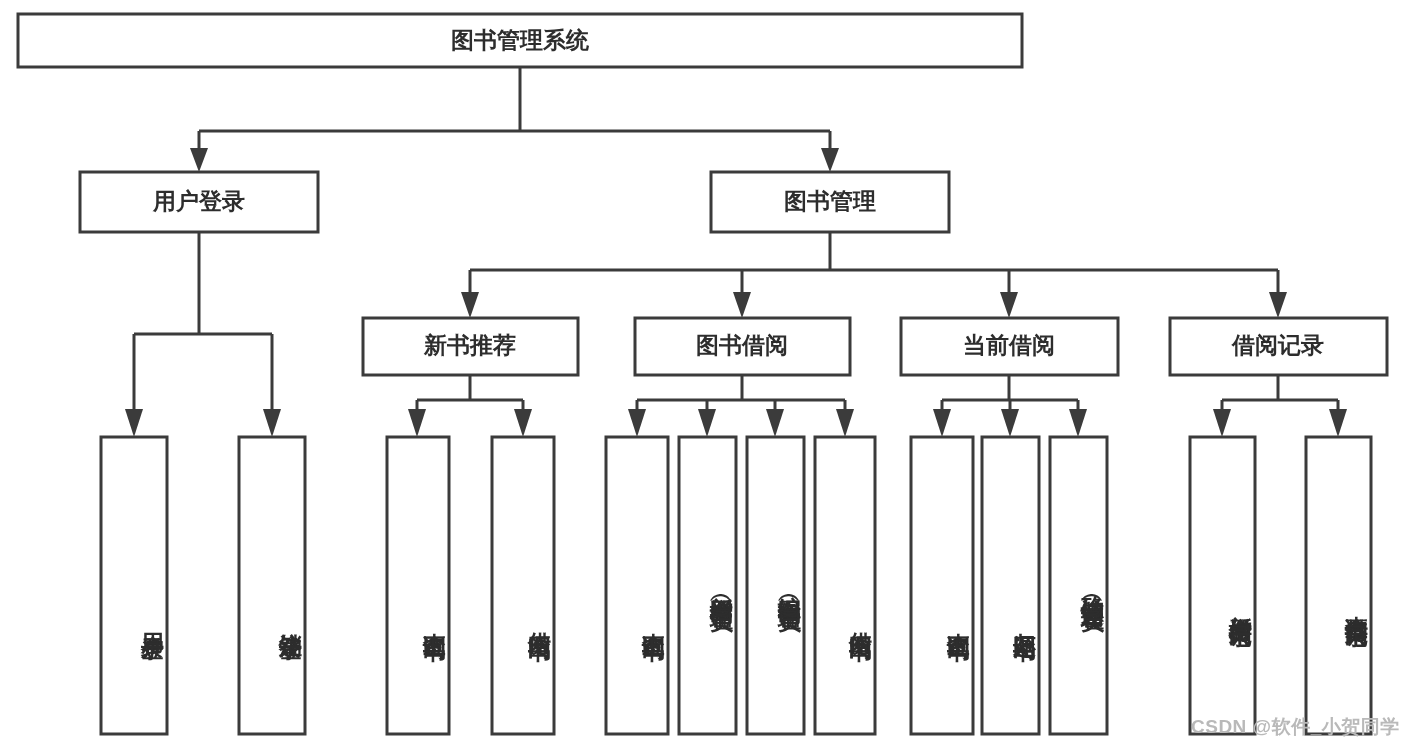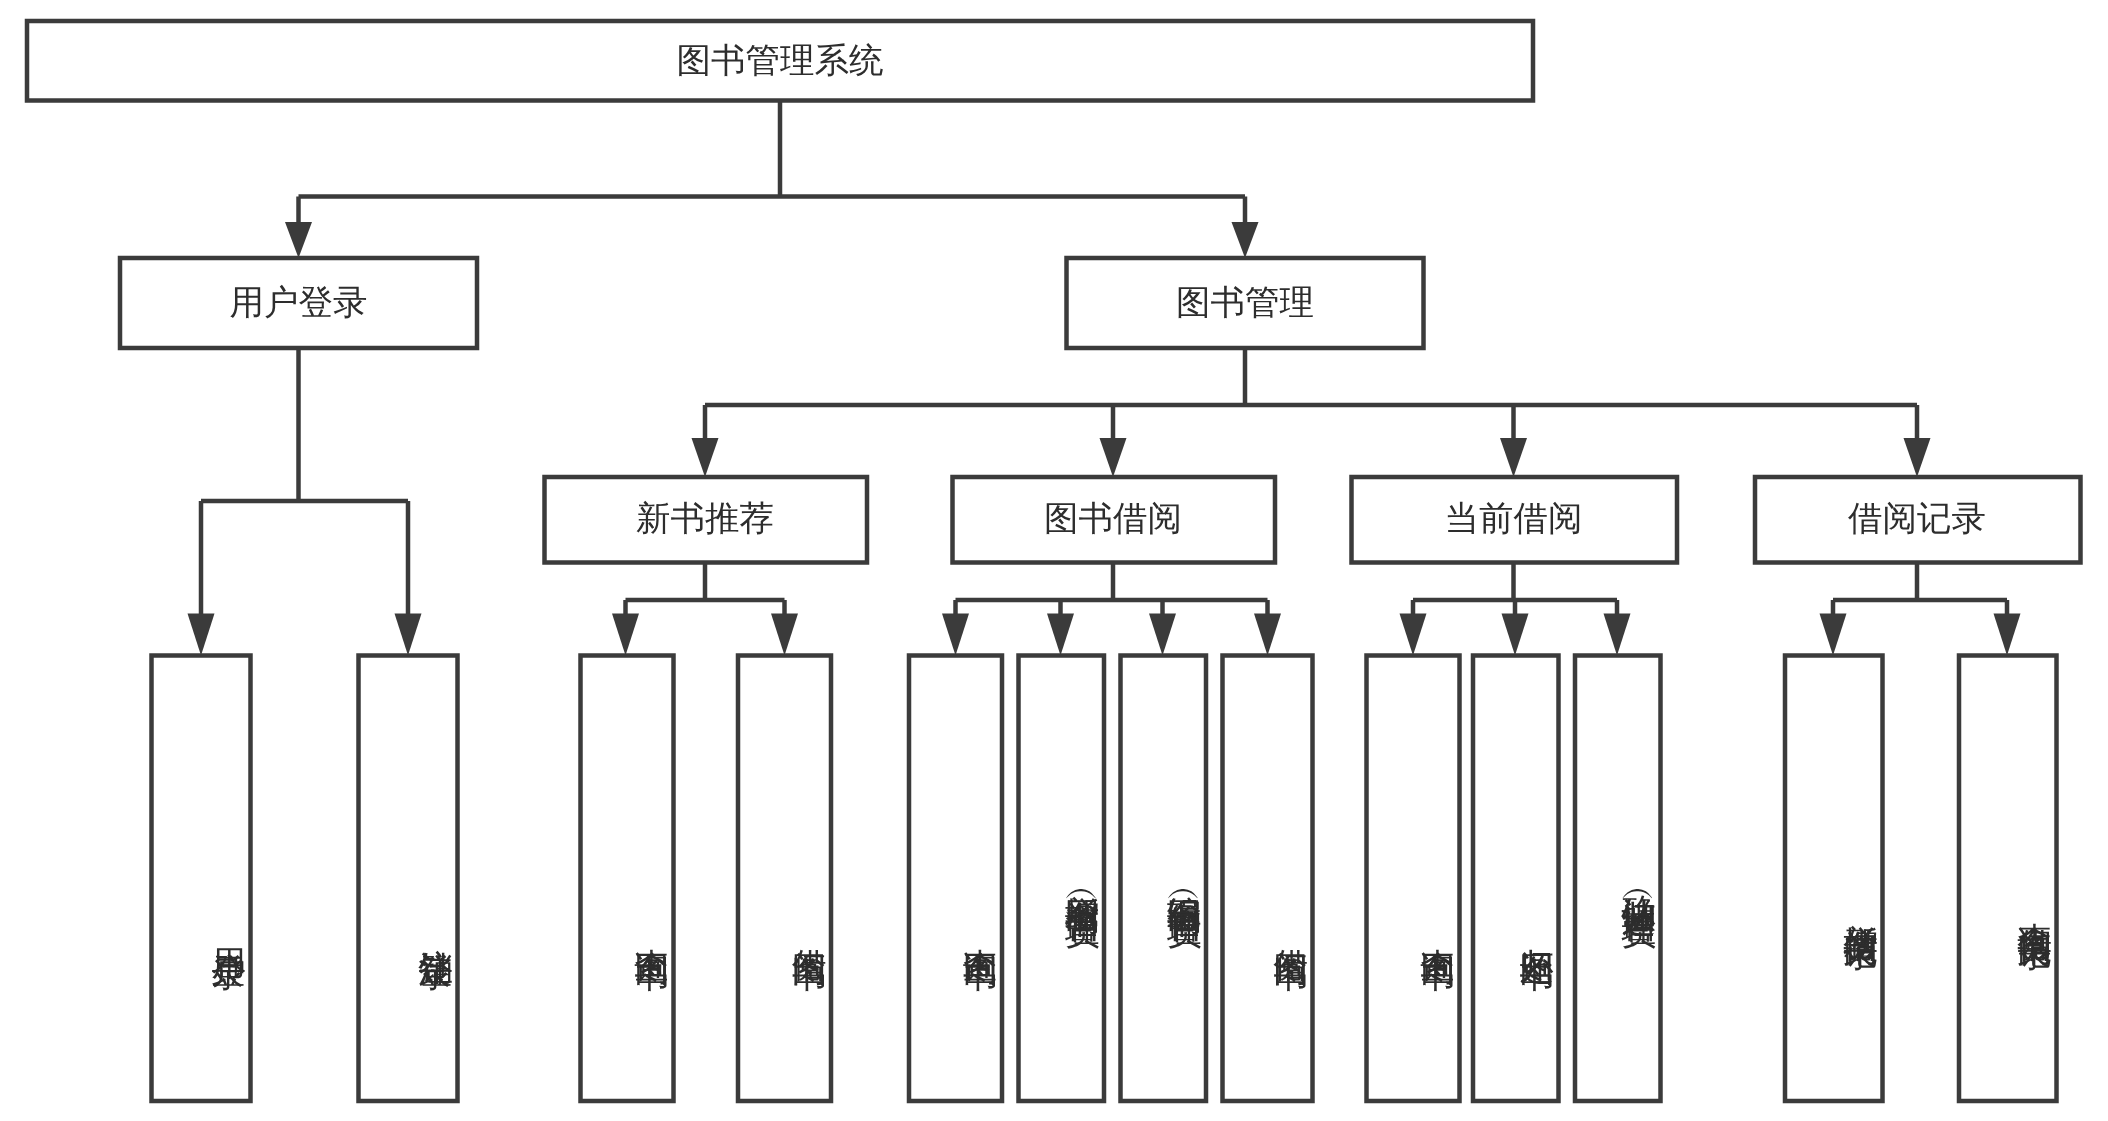--- a/index.html
+++ b/index.html
@@ -13,20 +13,21 @@
     font-family: "Liberation Sans", "DejaVu Sans", sans-serif;
     overflow: hidden;
     position: relative;
   }
   #diagram-root {
     position: absolute;
     left: 0;
     top: 0;
     width: 1405px;
     height: 747px;
+    font-weight: bold;
   }
   svg.diagram {
     display: block;
     width: 1405px;
     height: 747px;
   }
   .node-box {
     fill: #ffffff;
     stroke: #3b3b3b;
     stroke-width: 3;
@@ -217,14 +218,15 @@
   <div class="node-label-v" style="left:747px; top:443px; width:57px; height:288px;">编辑图书（管理员）</div>
   <div class="node-label-v" style="left:815px; top:505px; width:60px; height:225px;">借阅图书</div>
 
   <div class="node-label-v" style="left:911px; top:505px; width:62px; height:225px;">查询图书</div>
   <div class="node-label-v" style="left:982px; top:505px; width:57px; height:225px;">归还图书</div>
   <div class="node-label-v" style="left:1050px; top:443px; width:57px; height:288px;">确认归还（管理员）</div>
 
   <div class="node-label-v" style="left:1190px; top:478px; width:65px; height:250px;">新增借阅记录</div>
   <div class="node-label-v" style="left:1306px; top:478px; width:65px; height:250px;">查询借阅记录</div>
 
+  <div class="watermark" style="left:1191px; top:714px;">CSDN @软件_小贺同学</div>
 
 </div>
 
 </body></html>

